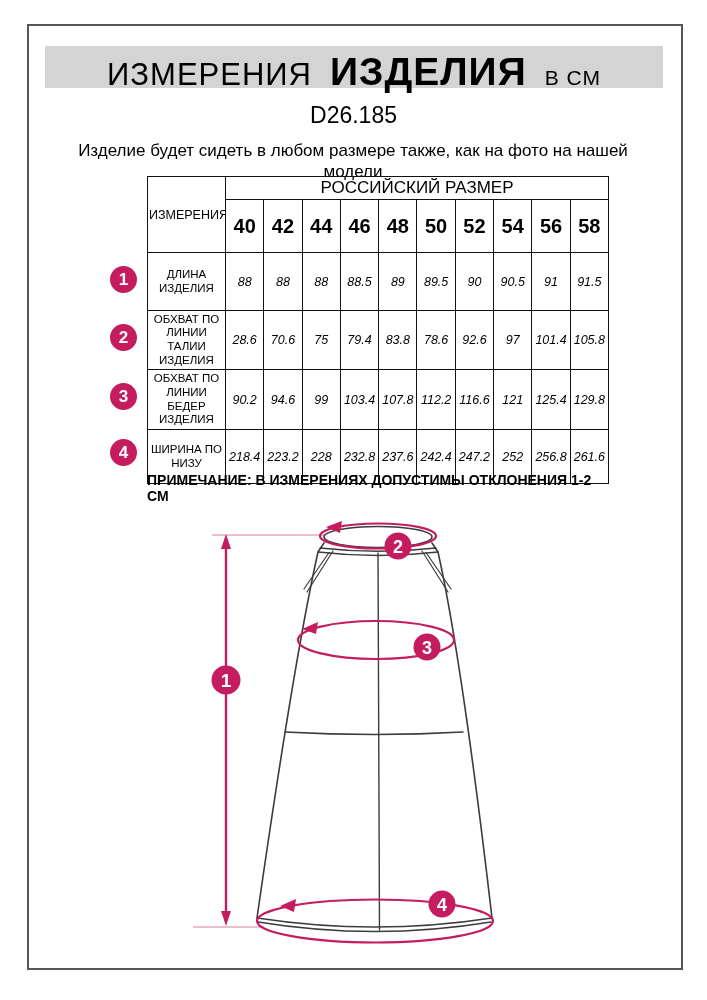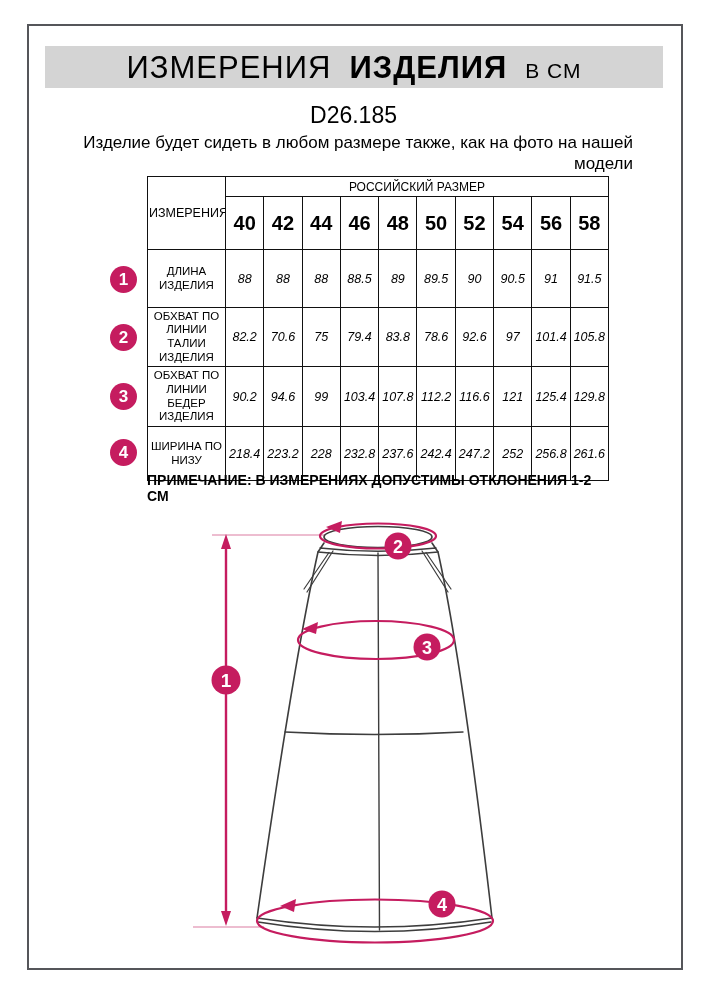--- a/index.html
+++ b/index.html
@@ -11,40 +11,40 @@
   .frame {
     position:absolute; left:27px; top:24px; width:656px; height:946px;
     border:2px solid #55565a; background:#fff;
   }
   .title-bar {
     position:absolute; left:45px; top:46px; width:618px; height:42px;
     background:#d4d4d4; display:flex; justify-content:center;
     align-items:baseline; gap:18px; padding-top:4px;
   }
   .title-reg  { font-size:31px; font-weight:400; letter-spacing:1px; }
-  .title-bold { font-size:31px; font-weight:700; letter-spacing:1px; }
+  .title-bold { font-size:39px; font-weight:700; letter-spacing:1px; }
   .title-suf  { font-size:21px; font-weight:400; letter-spacing:1px; }
   .article {
     position:absolute; left:0; top:102px; width:707px; text-align:center;
     font-size:23px; font-weight:400;
   }
   .descr {
-    position:absolute; left:73px; top:132px; width:560px; text-align:right;
+    position:absolute; left:73px; top:140px; width:560px; text-align:center;
     font-size:17px; line-height:1.25;
   }
   .size-table {
     position:absolute; left:147px; top:176px; width:461px;
     border-collapse:collapse; table-layout:fixed;
   }
   .size-table td {
     border:1.5px solid #111; text-align:center; vertical-align:middle;
     padding:1px; overflow:hidden;
   }
   .td-corner { font-size:12.5px; }
-  .td-group  { font-size:12px; height:20px; }
+  .td-group  { font-size:17px; height:20px; }
   .td-size   { font-size:20px; font-weight:700; height:53px; }
   .td-label  { font-size:11.5px; line-height:1.18; }
   .td-val    { font-size:12.5px;font-style:italic; }
   .row-1 td { height:58px; } .row-2 td { height:59px; }
   .row-3 td { height:60px; } .row-4 td { height:54px; }
   .callout {
     position:absolute; width:27px; height:27px; border-radius:50%;
     background:#c51c5f; color:#fff; font-size:17px; font-weight:700;
     display:flex; align-items:center; justify-content:center;
   }
@@ -103,21 +103,21 @@
     <td class="td-val">88.5</td>
     <td class="td-val">89</td>
     <td class="td-val">89.5</td>
     <td class="td-val">90</td>
     <td class="td-val">90.5</td>
     <td class="td-val">91</td>
     <td class="td-val">91.5</td>
   </tr>
   <tr class="row-2">
     <td class="td-label">ОБХВАТ ПО ЛИНИИ ТАЛИИ ИЗДЕЛИЯ</td>
-    <td class="td-val">82.2</td>
+    <td class="td-val">28.6</td>
     <td class="td-val">70.6</td>
     <td class="td-val">75</td>
     <td class="td-val">79.4</td>
     <td class="td-val">83.8</td>
     <td class="td-val">78.6</td>
     <td class="td-val">92.6</td>
     <td class="td-val">97</td>
     <td class="td-val">101.4</td>
     <td class="td-val">105.8</td>
   </tr>

